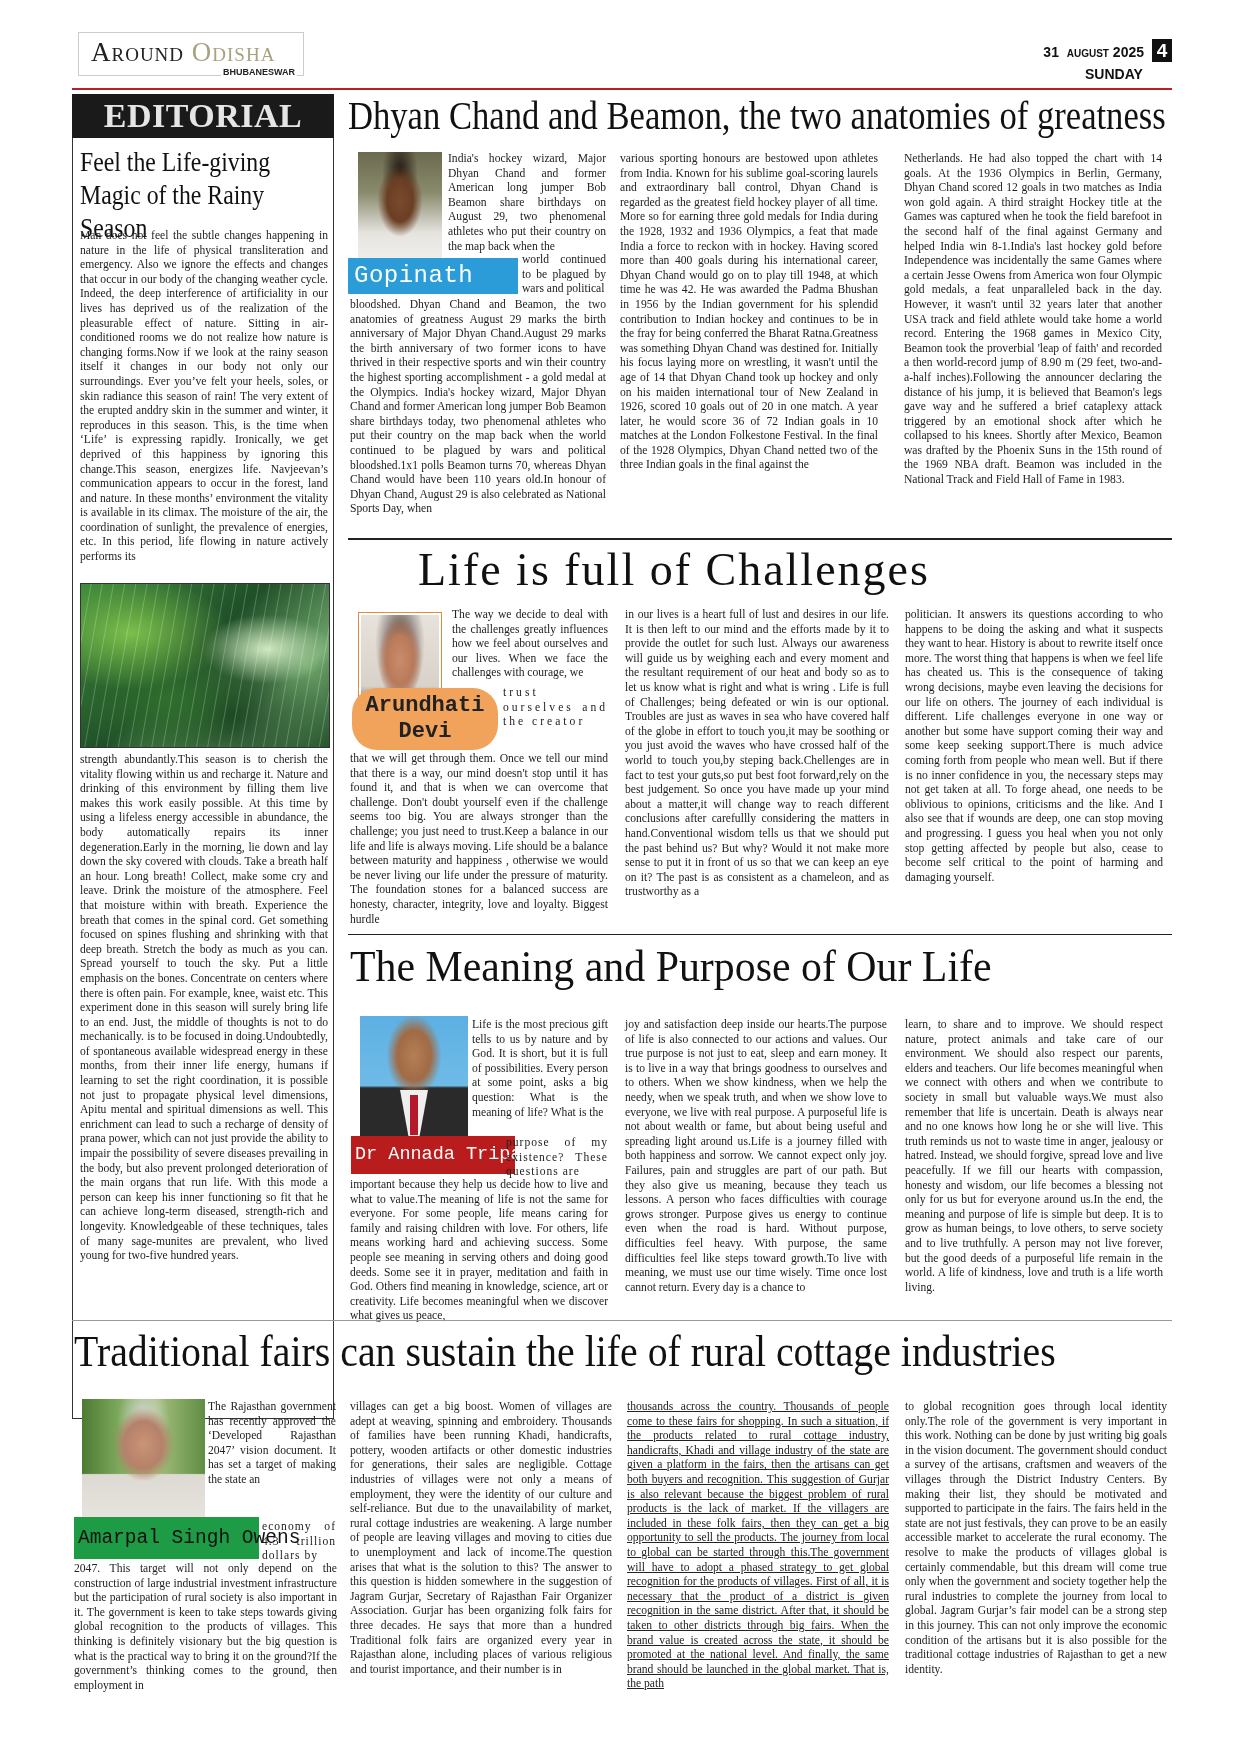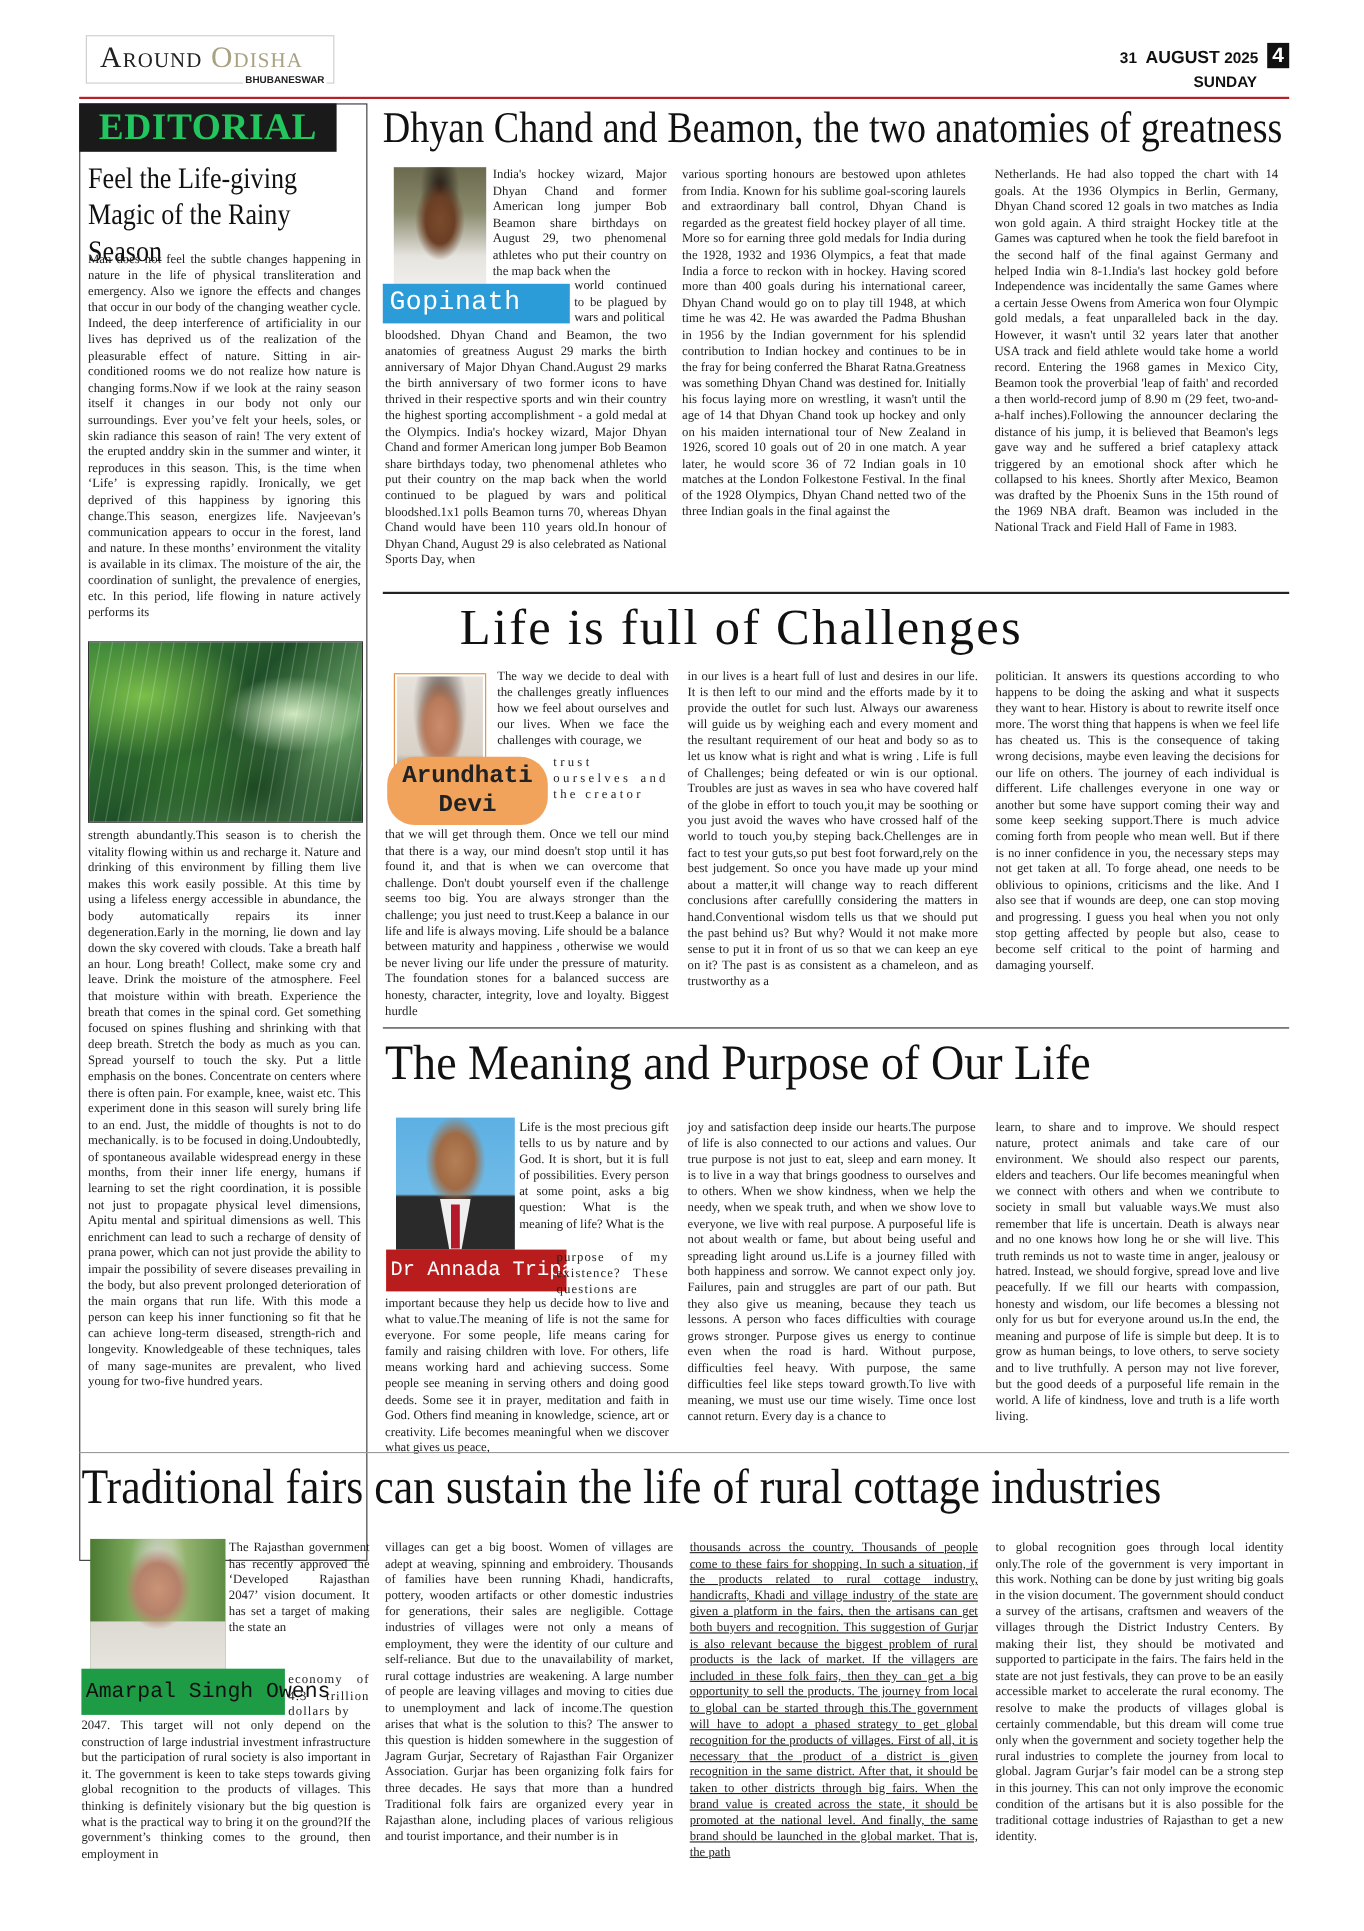--- a/index.html
+++ b/index.html
@@ -8,28 +8,28 @@
 
   .abs { position: absolute; }
   .txt { font-size: 11.6px; line-height: 14.6px; text-align: justify; font-family: "Liberation Serif", serif; color: #222; }
 
   
   #logo { left: 78px; top: 32px; width: 226px; height: 44px; border: 1px solid #ccc; }
   #logo .brand-a { position: absolute; left: 12px; top: 4px; font-family: "Liberation Serif", serif; font-size: 27px; letter-spacing: 1px; color: #222; font-variant: small-caps; }
   #logo .brand-b { color: #a9a281; font-family: Liberation Serif, serif; }
   #logo .loc { position: absolute; right: 6px; bottom: -2px; font-family: "Liberation Sans", sans-serif; font-weight: bold; font-size: 9px; color: #222; background: #fff; padding: 0 2px; }
   #date { right: 62px; top: 44px; font-family: "Liberation Sans", sans-serif; font-weight: bold; font-size: 14px; color: #111; }
-  #date .month { font-size: 16px; }
+  #date .month { font-size: 10px; }
   #pagebox { left: 1152px; top: 39px; width: 20px; height: 23px; background: #111; color: #fff; font-family: "Liberation Sans", sans-serif; font-weight: bold; font-size: 19px; text-align: center; line-height: 23px; }
   #day { left: 1085px; top: 66px; font-family: "Liberation Sans", sans-serif; font-weight: bold; font-size: 14px; color: #111; }
   #topline { left: 72px; top: 88px; width: 1100px; height: 2px; background: #b72026; }
 
   
   #editorial-box { left: 72px; top: 94px; width: 262px; height: 1325px; border: 1px solid #333; }
-  #editorial-banner { left: 72px; top: 94px; width: 234px; height: 44px; background: #1a1a1a; color: #22c55e; font-family: "Liberation Serif", serif; font-weight: bold; font-size: 34px; text-align: center; line-height: 44px; letter-spacing: 0.5px; }
+  #editorial-banner { left: 72px; top: 94px; width: 262px; height: 44px; background: #1a1a1a; color: #e5e5e5; font-family: "Liberation Serif", serif; font-weight: bold; font-size: 34px; text-align: center; line-height: 44px; letter-spacing: 0.5px; }
   #ed-title { left: 80px; top: 146px; width: 248px; font-family: "Liberation Serif", serif; font-size: 27px; line-height: 33px; color: #111; transform: scaleX(0.88); transform-origin: left top; width: 282px; }
   #ed-p1 { left: 80px; top: 229px; width: 248px; }
   #ed-img { left: 80px; top: 583px; width: 250px; height: 165px; border: 1px solid #333;
     background:
       radial-gradient(ellipse at 20% 30%, #7bbf4a 0%, rgba(90,160,60,0) 35%),
       radial-gradient(ellipse at 35% 70%, #2f6f2c 0%, rgba(40,90,40,0) 40%),
       radial-gradient(ellipse at 75% 40%, #cfe8c0 0%, rgba(200,230,190,0) 25%),
       radial-gradient(ellipse at 60% 80%, #163c1e 0%, rgba(20,60,30,0) 45%),
       linear-gradient(135deg, #3e8a3a 0%, #1f4f28 45%, #6ea56a 75%, #25532d 100%);
   }

